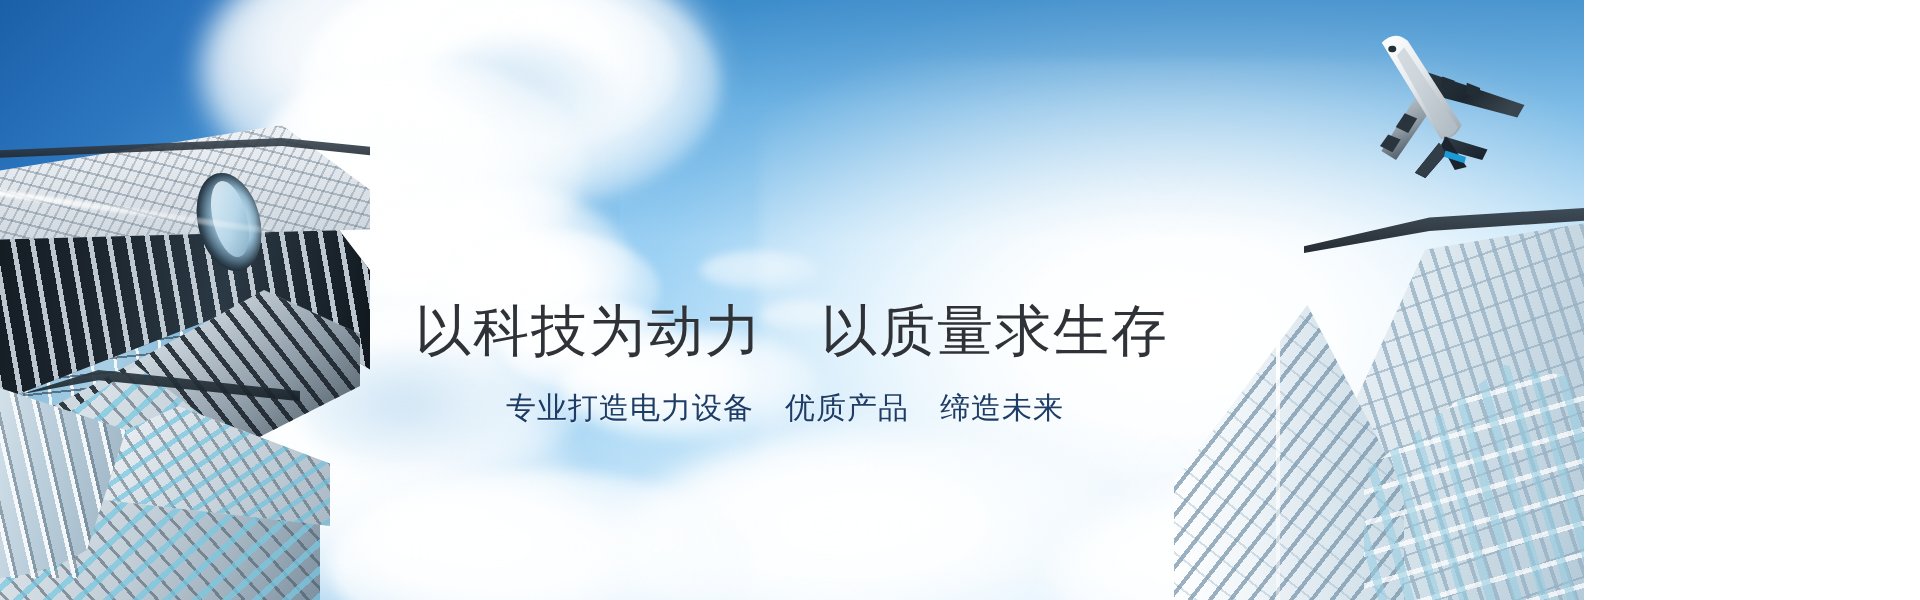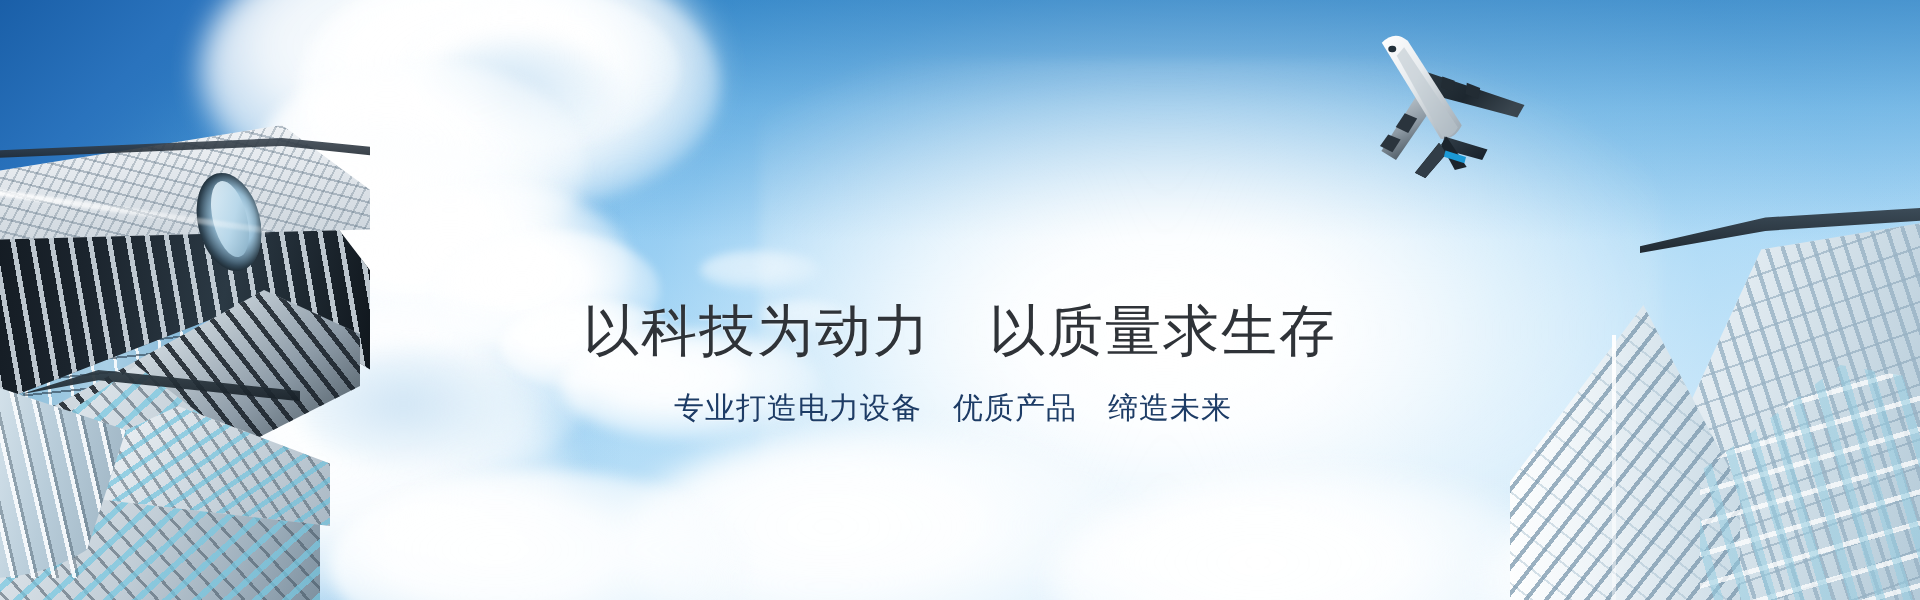--- a/index.html
+++ b/index.html
@@ -6,21 +6,21 @@
     margin: 0;
     padding: 0;
     background: #ffffff;
   }
   body {
     font-family: "Liberation Sans", "DejaVu Sans", sans-serif;
   }
 
   #banner {
     position: relative;
-    width: 1920px;
+    width: 1584px;
     height: 600px;
     overflow: hidden;
     background: #7ec0ee;
   }
 
   
   .sky-base {
     position: absolute;
     inset: 0;
     background:

